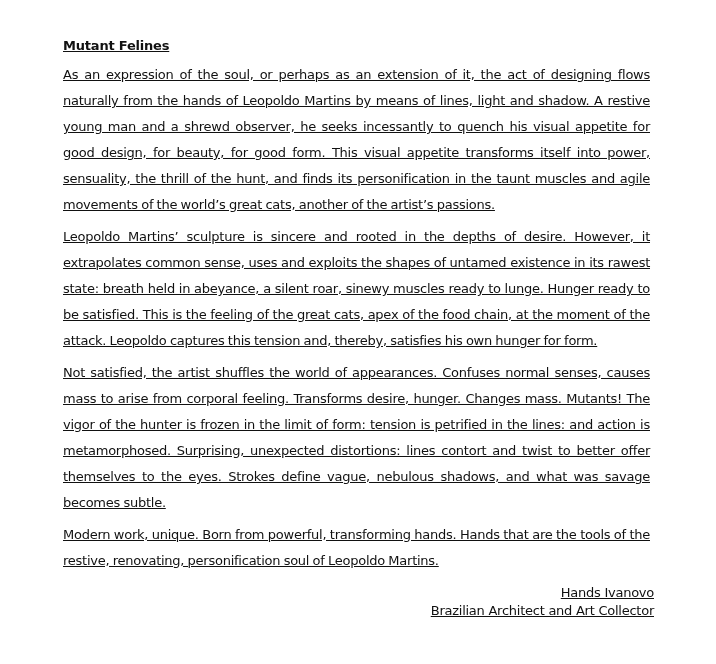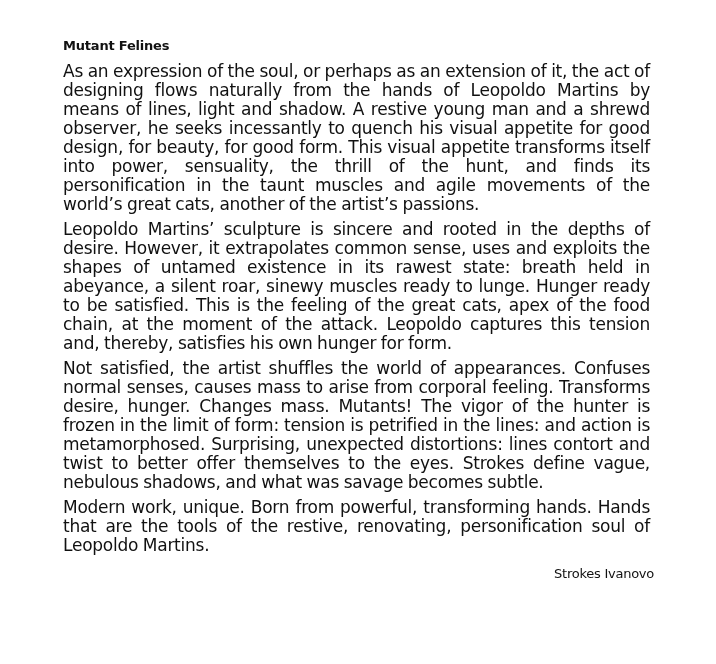--- a/index.html
+++ b/index.html
@@ -13,31 +13,32 @@
       position: relative;
       overflow: hidden;
       font-family: "DejaVu Sans", "Liberation Sans", sans-serif;
       color: #111111;
     }
     .page {
       position: absolute;
       left: 63px;
       top: 36px;
       width: 591px;
+      text-decoration: underline;
     }
     .title {
       font-size: 13px;
       font-weight: bold;
       line-height: 20px;
       margin: 0 0 6px 0;
       letter-spacing: -0.2px;
     }
     .para {
-      font-size: 17px;
-      line-height: 19px;
+      font-size: 13px;
+      line-height: 26px;
       margin: 0 4px 6px 0;
       text-align: justify;
       letter-spacing: -0.25px;
       word-spacing: -0.5px;
     }
     .signature {
       text-align: right;
       font-size: 13px;
       line-height: 18px;
       margin-top: 10px;
@@ -50,15 +51,16 @@
 </head>
 <body>
 
 <div class="page">
   <div class="title">Mutant Felines</div>
   <p class="para">As an expression of the soul, or perhaps as an extension of it, the act of designing flows naturally from the hands of Leopoldo Martins by means of lines, light and shadow. A restive young man and a shrewd observer, he seeks incessantly to quench his visual appetite for good design, for beauty, for good form. This visual appetite transforms itself into power, sensuality, the thrill of the hunt, and finds its personification in the taunt muscles and agile movements of the world’s great cats, another of the artist’s passions.</p>
   <p class="para">Leopoldo Martins’ sculpture is sincere and rooted in the depths of desire. However, it extrapolates common sense, uses and exploits the shapes of untamed existence in its rawest state: breath held in abeyance, a silent roar, sinewy muscles ready to lunge. Hunger ready to be satisfied. This is the feeling of the great cats, apex of the food chain, at the moment of the attack. Leopoldo captures this tension and, thereby, satisfies his own hunger for form.</p>
   <p class="para">Not satisfied, the artist shuffles the world of appearances. Confuses normal senses, causes mass to arise from corporal feeling. Transforms desire, hunger.  Changes mass. Mutants! The vigor of the hunter is frozen in the limit of form: tension is petrified in the lines: and action is metamorphosed. Surprising, unexpected distortions: lines contort and twist to better offer themselves to the eyes. Strokes define vague, nebulous shadows, and what was savage becomes subtle.</p>
   <p class="para">Modern work, unique. Born from powerful, transforming hands. Hands that are the tools of the restive, renovating, personification soul of Leopoldo Martins.</p>
   <div class="signature">
-    <div>Strokes Ivanovo</div>
+    <div>Hands Ivanovo</div>
+    <div>Brazilian Architect and Art Collector</div>
   </div>
 </div>
 
 </body></html>

